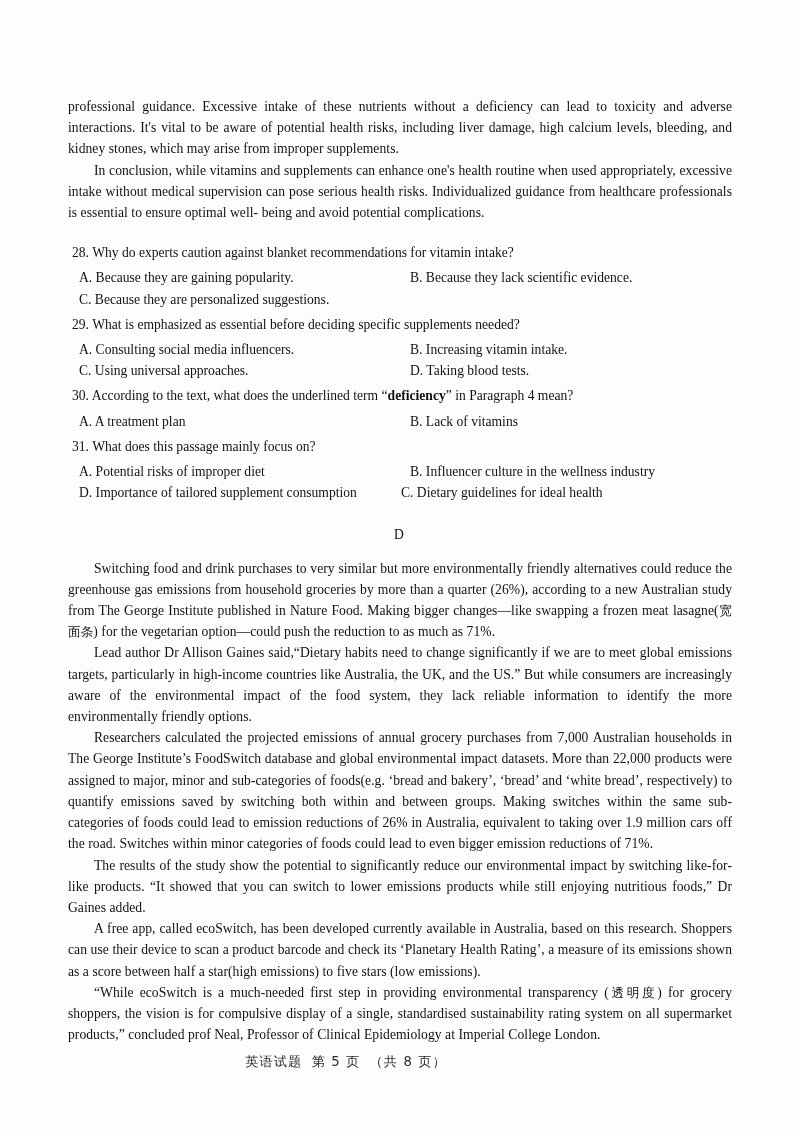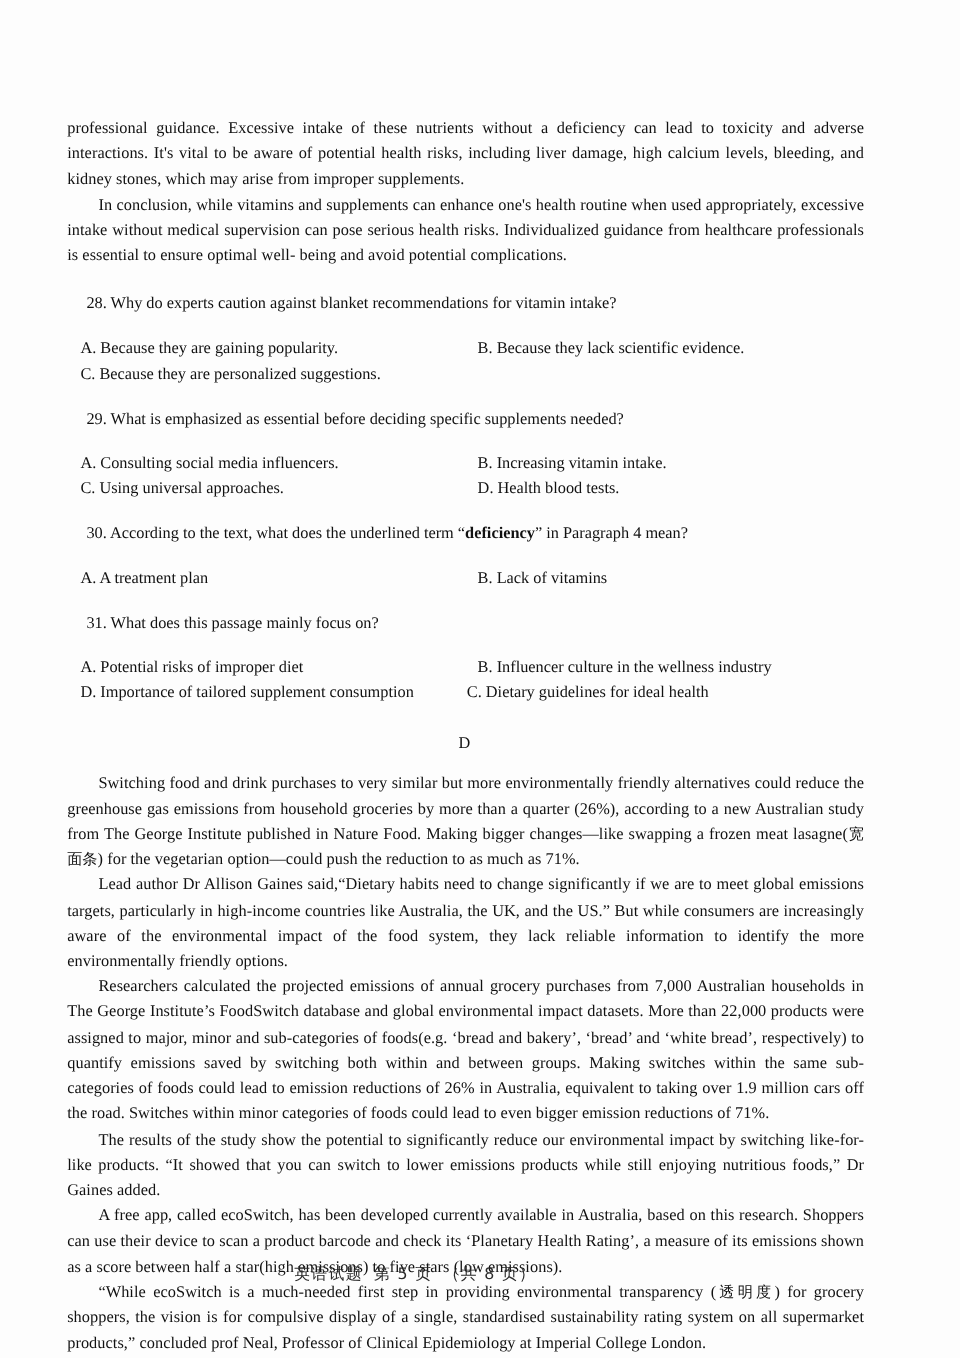--- a/index.html
+++ b/index.html
@@ -22,21 +22,21 @@
     position: absolute;
     left: 0;
     top: 0;
     width: 800px;
     height: 1132px;
     background: #fdfdfd;
   }
 
   .content {
     position: absolute;
-    left: 56px;
+    left: 68px;
     top: 96px;
     width: 664px;
   }
 
   
   .para {
     font-size: 13.6px;
     line-height: 21.2px;
     text-align: justify;
     text-justify: inter-word;
@@ -50,21 +50,21 @@
     margin-top: 0;
   }
 
   
   .question-block {
     margin-top: 19px;
   }
   .q-stem {
     font-size: 13.6px;
     line-height: 21.2px;
-    margin: 16px;
+    margin: 4px;
     white-space: nowrap;
   }
   .opt-row {
     display: flex;
     font-size: 13.6px;
     line-height: 21.2px;
     margin: 0;
     padding-left: 11px;
   }
   .opt-col {
@@ -139,21 +139,21 @@
         <span class="opt-col left">C. Because they are personalized suggestions.</span>
       </div>
 
       <p class="q-stem">29. What is emphasized as essential before deciding specific supplements needed?</p>
       <div class="opt-row">
         <span class="opt-col left">A. Consulting social media influencers.</span>
         <span class="opt-col right">B. Increasing vitamin intake.</span>
       </div>
       <div class="opt-row">
         <span class="opt-col left">C. Using universal approaches.</span>
-        <span class="opt-col right">D. Health blood tests.</span>
+        <span class="opt-col right">D. Taking blood tests.</span>
       </div>
 
       <p class="q-stem"><span>30. According to the text, what does the underlined term “</span><span class="term-underline">deficiency</span><span>” in Paragraph 4 mean?</span></p>
       <div class="opt-row">
         <span class="opt-col left">A. A treatment plan</span>
         <span class="opt-col right">B. Lack of vitamins</span>
       </div>
 
       <p class="q-stem">31. What does this passage mainly focus on?</p>
       <div class="opt-row">

